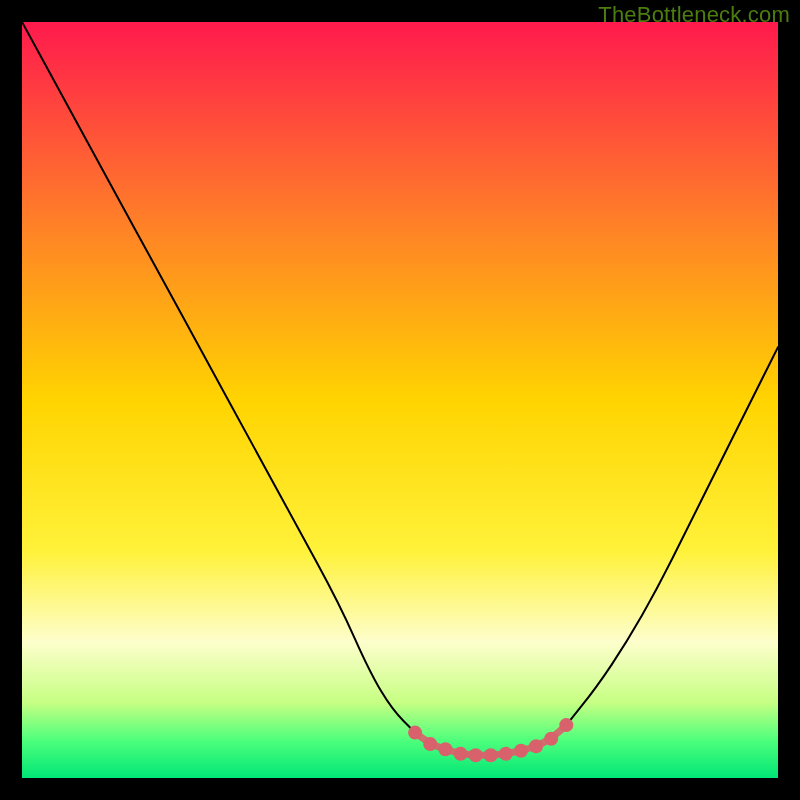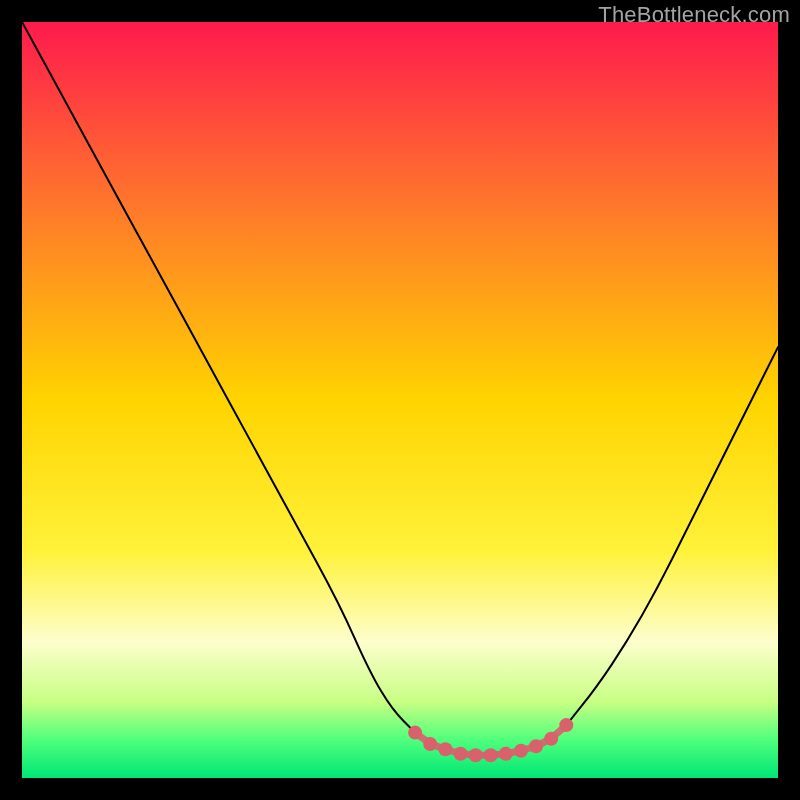--- a/index.html
+++ b/index.html
@@ -21,21 +21,21 @@
     position: absolute;
     left: 22px;
     top: 22px;
     width: 756px;
     height: 756px;
   }
   .watermark {
     position: absolute;
     top: 2px;
     right: 10px;
-    color: #a3a3a3;
+    color: #4d7c0f;
     font-size: 22px;
     font-weight: 500;
     letter-spacing: 0.2px;
   }
 </style>
 </head>
 <body>
 
 <div class="frame">
 

